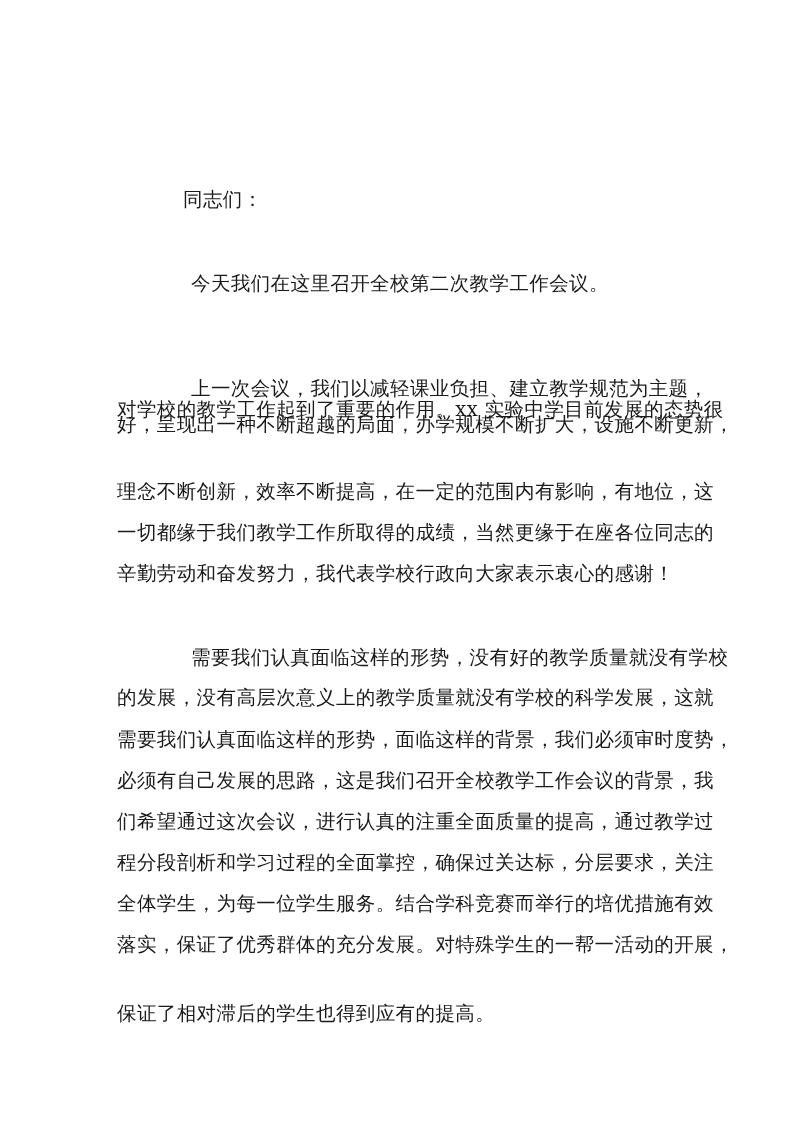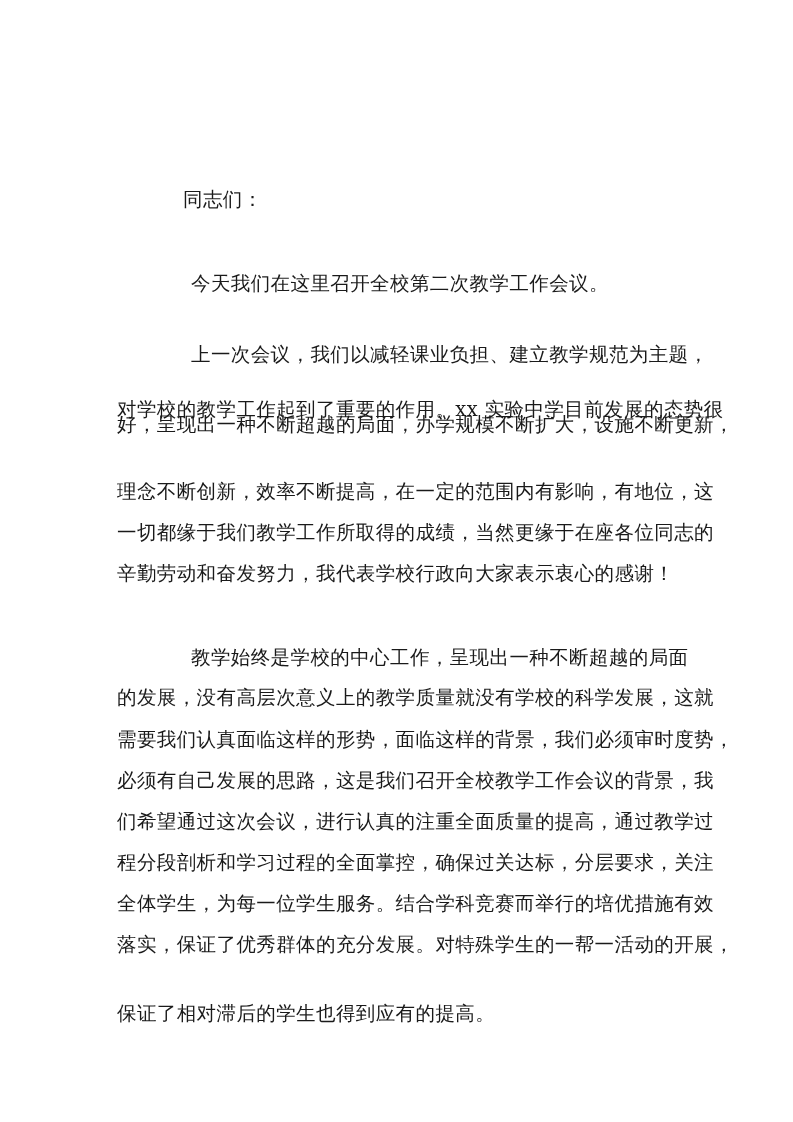--- a/index.html
+++ b/index.html
@@ -37,30 +37,30 @@
 <body>
 
 <div class="page">
   <div class="line greet" style="top:188px;">同志们：</div>
 
   <div>
     <div class="line para-first" style="top:272px;">今天我们在这里召开全校第二次教学工作会议。</div>
   </div>
 
   <div>
-    <div class="line para-first" style="top:343px;">上一次会议，我们以减轻课业负担、建立教学规范为主题，</div>
+    <div class="line para-first" style="top:377px;">上一次会议，我们以减轻课业负担、建立教学规范为主题，</div>
     <div class="line indent" style="top:398px;">对学校的教学工作起到了重要的作用。xx 实验中学目前发展的态势很</div>
     <div class="line indent" style="top:413px;">好，呈现出一种不断超越的局面，办学规模不断扩大，设施不断更新，</div>
     <div class="line indent" style="top:480px;">理念不断创新，效率不断提高，在一定的范围内有影响，有地位，这</div>
     <div class="line indent" style="top:521px;">一切都缘于我们教学工作所取得的成绩，当然更缘于在座各位同志的</div>
     <div class="line indent" style="top:562px;text-align:right;">辛勤劳动和奋发努力，我代表学校行政向大家表示衷心的感谢！</div>
   </div>
 
   <div>
-    <div class="line para-first" style="top:646px;">教学始终是学校的中心工作，呈现出一种不断超越的局面</div>
+    <div class="line para-first" style="top:646px;">需要我们认真面临这样的形势，没有好的教学质量就没有学校</div>
     <div class="line indent" style="top:687px;font-family:Liberation Mono, monospace;">的发展，没有高层次意义上的教学质量就没有学校的科学发展，这就</div>
     <div class="line indent" style="top:728px;">需要我们认真面临这样的形势，面临这样的背景，我们必须审时度势，</div>
     <div class="line indent" style="top:769px;">必须有自己发展的思路，这是我们召开全校教学工作会议的背景，我</div>
     <div class="line indent" style="top:810px;">们希望通过这次会议，进行认真的注重全面质量的提高，通过教学过</div>
     <div class="line indent" style="top:851px;">程分段剖析和学习过程的全面掌控，确保过关达标，分层要求，关注</div>
     <div class="line indent" style="top:892px;text-align:center;">全体学生，为每一位学生服务。结合学科竞赛而举行的培优措施有效</div>
     <div class="line indent" style="top:933px;text-align:right;">落实，保证了优秀群体的充分发展。对特殊学生的一帮一活动的开展，</div>
     <div class="line indent" style="top:974px;margin-top:28px;">保证了相对滞后的学生也得到应有的提高。</div>
   </div>
 </div>

